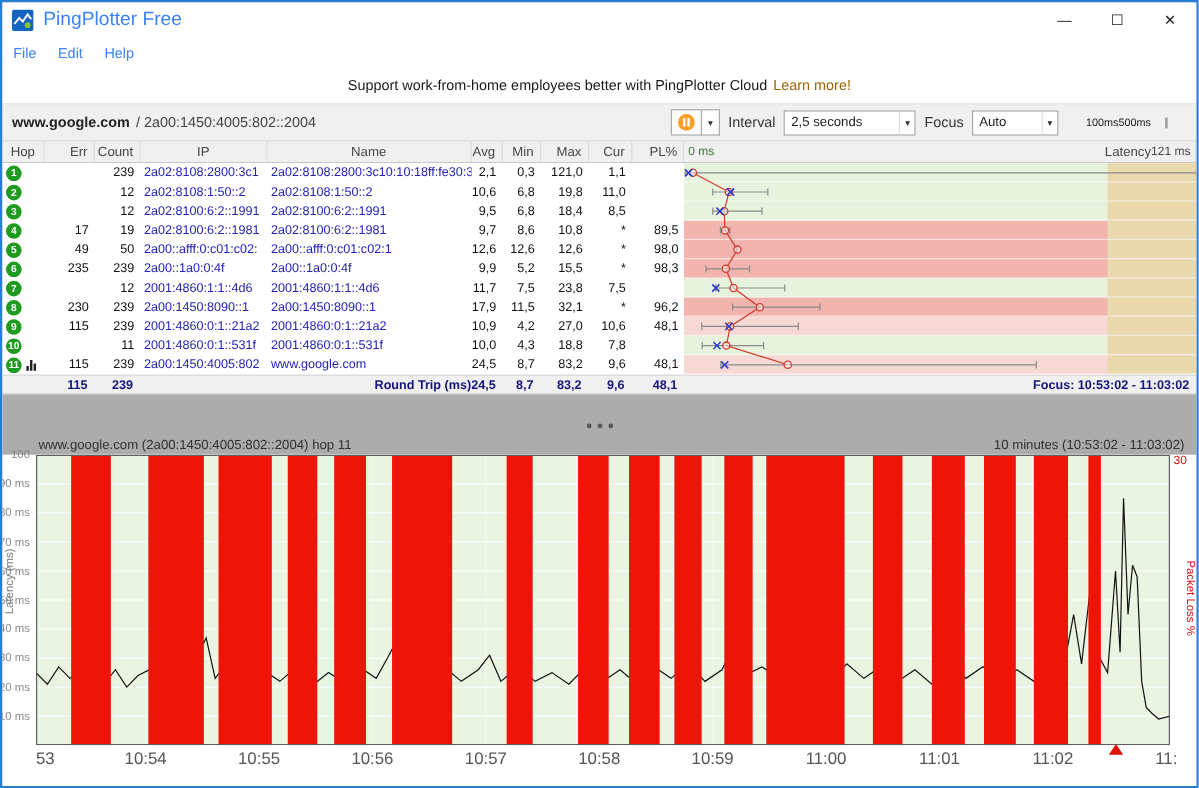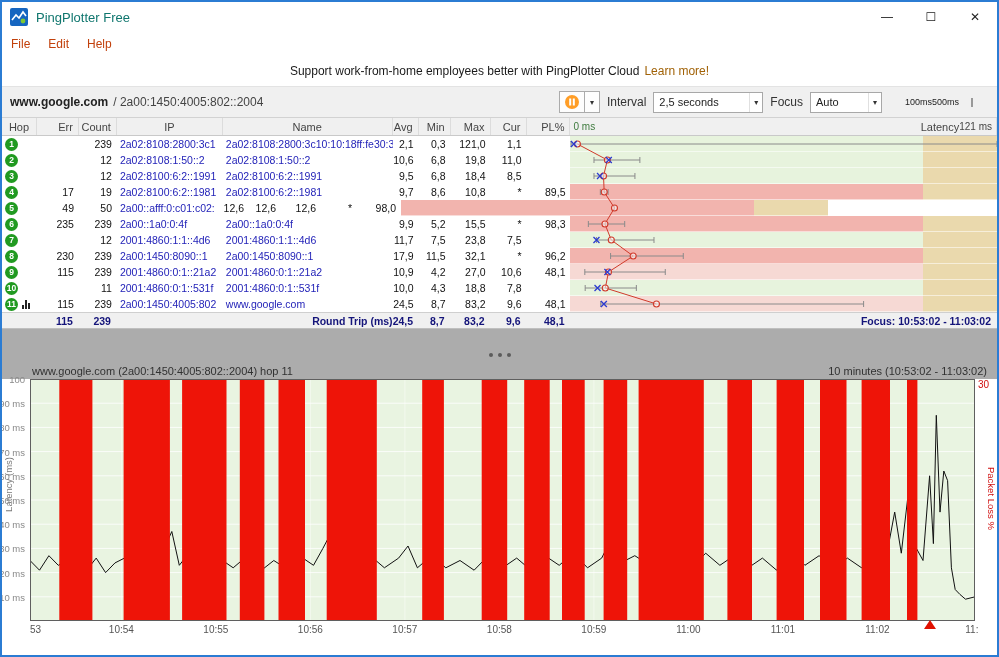--- a/index.html
+++ b/index.html
@@ -2,26 +2,26 @@
 <html><head>
 <meta charset="utf-8">
 <style>
   *{margin:0;padding:0;box-sizing:border-box;}
   html,body{width:999px;height:657px;background:#fff;font-family:"Liberation Sans",sans-serif;}
   .window{width:999px;height:657px;border:2px solid #2b7cd3;background:#fff;position:relative;overflow:hidden;}
 
   
   .titlebar{height:30px;display:flex;align-items:center;padding-left:8px;background:#fff;}
   .appicon{width:18px;height:18px;display:inline-flex;}
-  .title{font-size:13px;color:#0f766e;margin-left:8px;}
+  .title{font-size:16px;color:#3b82f6;margin-left:8px;}
   .wctrls{margin-left:auto;display:flex;height:100%;}
   .wbtn{width:44px;display:flex;align-items:center;justify-content:center;font-size:12px;color:#222;cursor:default;}
 
   
-  .menubar{height:24px;display:flex;align-items:center;background:#fff;font-size:12px;color:#c2410c;}
+  .menubar{height:24px;display:flex;align-items:center;background:#fff;font-size:12px;color:#3b82f6;}
   .menubar .mi{padding:0 9px;}
 
   
   .banner{height:30px;display:flex;align-items:center;justify-content:center;gap:5px;font-size:12px;color:#1a1a1a;background:#fff;}
   .banner .lnk{color:#a16207;}
 
   
   .targetbar{height:32px;background:#f0f0f0;border-top:1px solid #e3e3e3;border-bottom:1px solid #d2d2d2;display:flex;align-items:center;padding:0 8px;font-size:12px;color:#222;}
   .host{font-weight:bold;}
   .addr{margin-left:5px;color:#444;}
@@ -85,21 +85,21 @@
   .dot{width:4px;height:4px;border-radius:50%;background:#5c5c5c;}
   .tl-titles{position:absolute;bottom:2px;left:30px;right:10px;display:flex;justify-content:space-between;font-size:11px;color:#313131;}
 
   
   .tl-wrap{position:relative;height:276px;background:#fff;}
   #tl-svg{position:absolute;left:28px;top:0;}
   .ylabels{position:absolute;left:0;top:0;width:26px;height:242px;}
   .ytick{position:absolute;right:3px;font-size:9.5px;color:#8a8a8a;white-space:nowrap;}
   .ytick-30{position:absolute;left:976px;top:0;font-size:10px;color:#d01010;}
   .xlabels{position:absolute;left:0;top:245px;height:14px;width:999px;}
-  .xtick{position:absolute;font-size:10px;color:#555;white-space:nowrap;}
+  .xtick{position:absolute;font-size:14px;color:#555;white-space:nowrap;}
   .ylab-left{position:absolute;left:1px;top:78px;writing-mode:vertical-rl;transform:rotate(180deg);font-size:9.5px;color:#7a7a7a;}
   .ylab-right{position:absolute;left:984px;top:88px;writing-mode:vertical-rl;font-size:9.5px;color:#d01010;}
   .cursor-triangle{position:absolute;top:241px;width:0;height:0;border-left:6px solid transparent;border-right:6px solid transparent;border-bottom:9px solid #e01000;}
 </style>
 </head>
 <body>
 
 <div class="window">
 
   <div class="titlebar">
@@ -242,20 +242,21 @@
         <span class="c col-pl num">89,5</span>
         <span class="c col-lat cell" style="background:linear-gradient(90deg, #f2b4ae 0%, #f2b4ae 82.64%, #ead9ad 82.64%, #ead9ad 100%)"></span>
       </div>
       <div class="trow">
         <span class="c col-hop hopwrap">
           <span class="hopnum">5</span>
         </span>
         <span class="c col-err num">49</span>
         <span class="c col-count num">50</span>
         <span class="c col-ip link">2a00::afff:0:c01:c02:</span>
+        <span class="c col-name link">2a00::afff:0:c01:c02:1</span>
         <span class="c col-avg num">12,6</span>
         <span class="c col-min num">12,6</span>
         <span class="c col-max num">12,6</span>
         <span class="c col-cur num">*</span>
         <span class="c col-pl num">98,0</span>
         <span class="c col-lat cell" style="background:linear-gradient(90deg, #f2b4ae 0%, #f2b4ae 82.64%, #ead9ad 82.64%, #ead9ad 100%)"></span>
       </div>
       <div class="trow">
         <span class="c col-hop hopwrap">
           <span class="hopnum">6</span>

